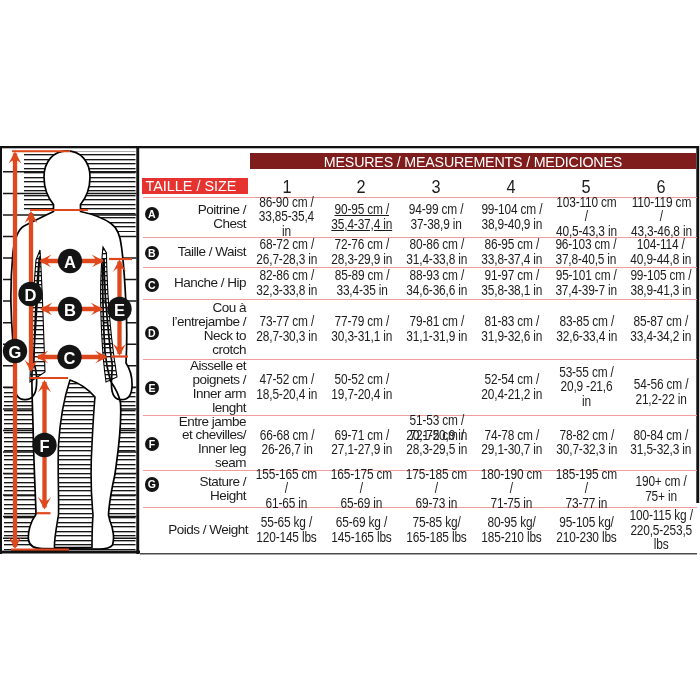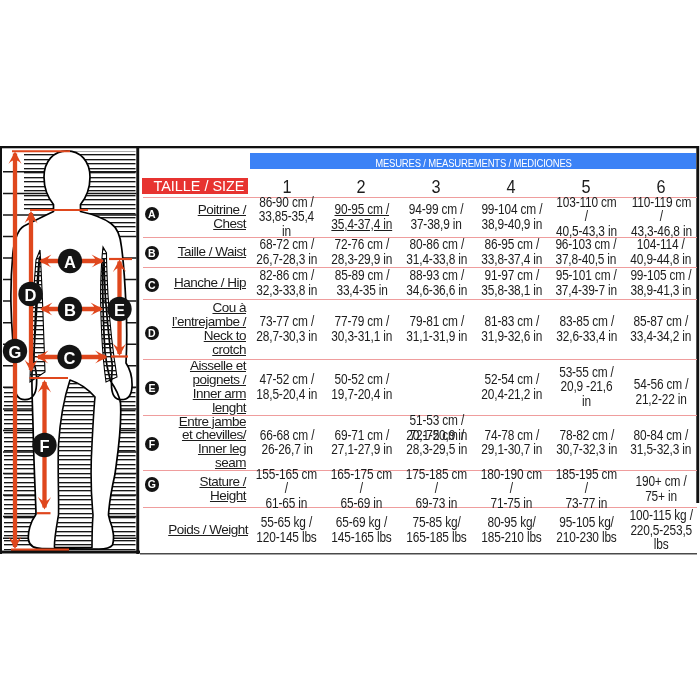--- a/index.html
+++ b/index.html
@@ -1,21 +1,21 @@
 <!DOCTYPE html>
 <html><head><meta charset="utf-8">
 <style>
 html,body{margin:0;padding:0;width:700px;height:700px;background:#fff;
  font-family:"Liberation Sans",sans-serif;}
 .a{position:absolute;}
 .cell{display:flex;align-items:center;justify-content:center;text-align:center;
  font-size:14px;line-height:14.6px;color:#1c1c1c;letter-spacing:-0.2px;}
 .cell>div{transform:scaleX(.85);}
 .lab{display:flex;align-items:center;justify-content:flex-end;text-align:right;
- font-size:13.5px;line-height:13.8px;color:#1c1c1c;letter-spacing:-0.5px;text-decoration:underline;}
+ font-size:13.5px;line-height:13.8px;color:#1c1c1c;letter-spacing:-0.5px;}
 .lc{width:14.4px;height:14.4px;border-radius:50%;background:#141414;color:#fff;
  font-weight:bold;font-size:10.5px;display:flex;align-items:center;justify-content:center;}
 .pink{height:1.35px;background:#ef9d9d;}
 </style></head><body>
 
 <svg class="a" style="left:0;top:0" width="700" height="700" viewBox="0 0 700 700">
     <defs>
       <clipPath id="bgclip">
         <rect x="24" y="151" width="32" height="61"></rect>
         <rect x="56" y="151" width="24" height="62"></rect>
@@ -266,24 +266,24 @@
     <text x="44.5" y="445.5" fill="#fff" font-size="16.5" font-weight="bold" text-anchor="middle" dominant-baseline="central">F</text>
     <circle cx="15" cy="351" r="12.2" fill="#141414"></circle>
     <text x="15" y="351.5" fill="#fff" font-size="16.5" font-weight="bold" text-anchor="middle" dominant-baseline="central">G</text>
     <rect x="0" y="146" width="699" height="2.3" fill="#111"></rect>
     <rect x="0" y="550.6" width="140" height="2.9" fill="#111"></rect>
     <rect x="140" y="553" width="557" height="1.5" fill="#4a4a4a"></rect>
     <rect x="0" y="146" width="2" height="408" fill="#111"></rect>
     <rect x="136.3" y="146" width="2.9" height="408" fill="#111"></rect>
     <rect x="696.3" y="146" width="2.9" height="357" fill="#111"></rect>
   </svg>
-<div class="a" style="left:250px;top:153px;width:446px;height:16px;background:#3b82f6;display:flex;align-items:flex-end;justify-content:center;color:#fff;font-size:10px;">
+<div class="a" style="left:250px;top:153px;width:446px;height:16px;background:#7f1d1d;display:flex;align-items:flex-start;justify-content:center;color:#fff;font-size:15px;">
     <span style="transform:scaleX(.95);letter-spacing:-0.2px">MESURES / MEASUREMENTS / MEDICIONES</span>
   </div>
-<div class="a" style="left:142px;top:178px;width:106px;height:16px;background:#e73330;display:flex;align-items:center;justify-content:flex-end;color:#fff;font-size:15.5px;">
+<div class="a" style="left:142px;top:178px;width:106px;height:16px;background:#e73330;display:flex;align-items:center;justify-content:flex-start;color:#fff;font-size:15.5px;">
     <span style="transform:scaleX(.93)">TAILLE / SIZE</span>
   </div>
 <div class="a cell" style="left:249.3px;top:178px;width:74.9px;height:18px;font-size:18.5px;letter-spacing:0">
     <span style="transform:scaleX(.88)">1</span>
   </div>
 <div class="a cell" style="left:324.2px;top:178px;width:74.9px;height:18px;font-size:18.5px;letter-spacing:0">
     <span style="transform:scaleX(.88)">2</span>
   </div>
 <div class="a cell" style="left:399.1px;top:178px;width:74.9px;height:18px;font-size:18.5px;letter-spacing:0">
     <span style="transform:scaleX(.88)">3</span>

